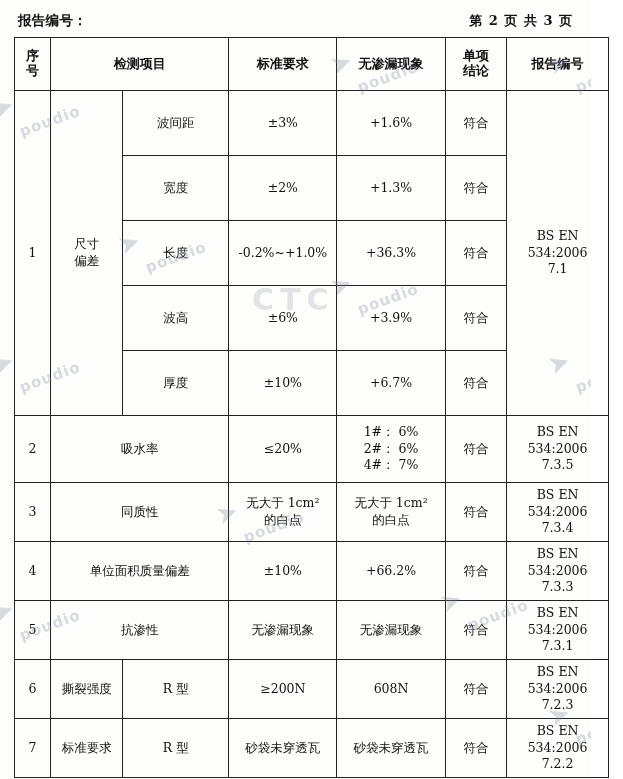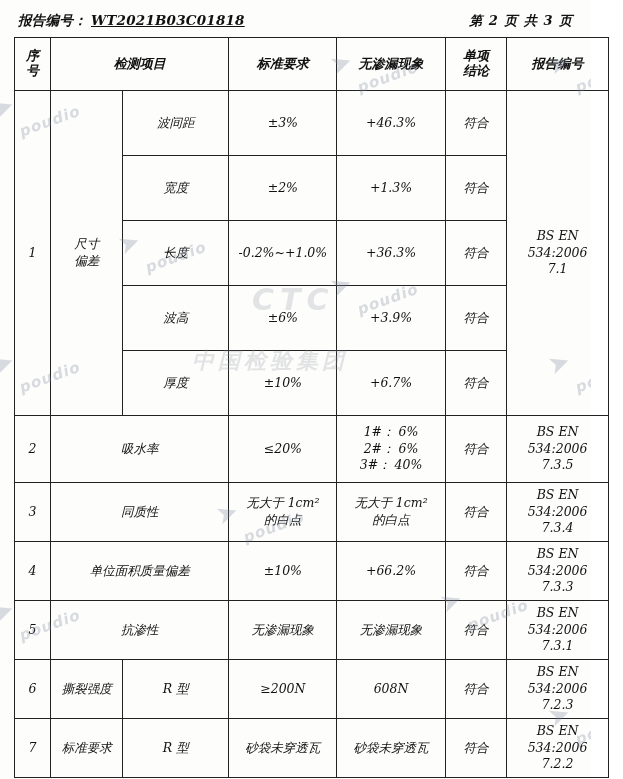--- a/index.html
+++ b/index.html
@@ -15,21 +15,20 @@
     position: relative;
     overflow: hidden;
   }
   .page {
     position: relative;
     width: 591px;
     height: 779px;
     background: #fdfdfb;
     box-sizing: border-box;
     padding: 10px 14px 0 14px;
-    font-style: italic;
   }
 
   
   .header {
     display: flex;
     align-items: baseline;
     justify-content: space-between;
     font-family: "DejaVu Serif", "Liberation Serif", serif;
     font-size: 13.5px;
     font-weight: bold;
@@ -124,21 +123,20 @@
   }
 </style>
 </head>
 <body>
 
 <div class="page">
 
   <div class="header">
     <div class="header-left">
       <span>报告编号：</span>
-      <span class="report-no-value">WT2021B03C01818</span>
     </div>
     <div class="header-right">第 2 页 共 3 页</div>
   </div>
 
   <table class="report">
     <colgroup>
       <col class="col-no">
       <col class="col-item">
       <col class="col-item2">
       <col class="col-std">
@@ -169,21 +167,21 @@
     <tbody>
 
       <tr class="row-dim">
         <td rowspan="5">1</td>
         <td rowspan="5">
           <div>尺寸</div>
           <div>偏差</div>
         </td>
         <td>波间距</td>
         <td>±3%</td>
-        <td>+46.3%</td>
+        <td>+1.6%</td>
         <td>符合</td>
         <td rowspan="5" class="basis-cell">
           <div>BS EN 534:2006</div>
           <div>7.1</div>
         </td>
       </tr>
       <tr class="row-dim">
         <td>宽度</td>
         <td>±2%</td>
         <td>+1.3%</td>
@@ -208,21 +206,21 @@
         <td>符合</td>
       </tr>
 
       <tr class="row-tall">
         <td>2</td>
         <td colspan="2">吸水率</td>
         <td>≤20%</td>
         <td class="multi-line">
           <div>1#： 6%</div>
           <div>2#： 6%</div>
-          <div>3#： 40%</div>
+          <div>4#： 7%</div>
         </td>
         <td>符合</td>
         <td class="basis-cell">
           <div>BS EN 534:2006</div>
           <div>7.3.5</div>
         </td>
       </tr>
 
       <tr class="row-mid">
         <td>3</td>
@@ -322,16 +320,15 @@
     <div class="wm wm-logo" style="left:-8px; top:596px;">➤</div>
     <div class="wm wm-text" style="left:18px; top:616px;">poudio</div>
 
     <div class="wm wm-logo" style="left:440px; top:586px;">➤</div>
     <div class="wm wm-text" style="left:466px; top:606px;">poudio</div>
 
     <div class="wm wm-logo" style="left:548px; top:700px;">➤</div>
     <div class="wm wm-text" style="left:574px; top:720px;">poudio</div>
 
     <div class="wm wm-big" style="left:252px; top:282px;">CTC</div>
-    <div class="wm wm-big" style="left:192px; top:346px; font-size:22px; letter-spacing:4px;">中国检验集团</div>
   </div>
 
 </div>
 
 </body></html>

